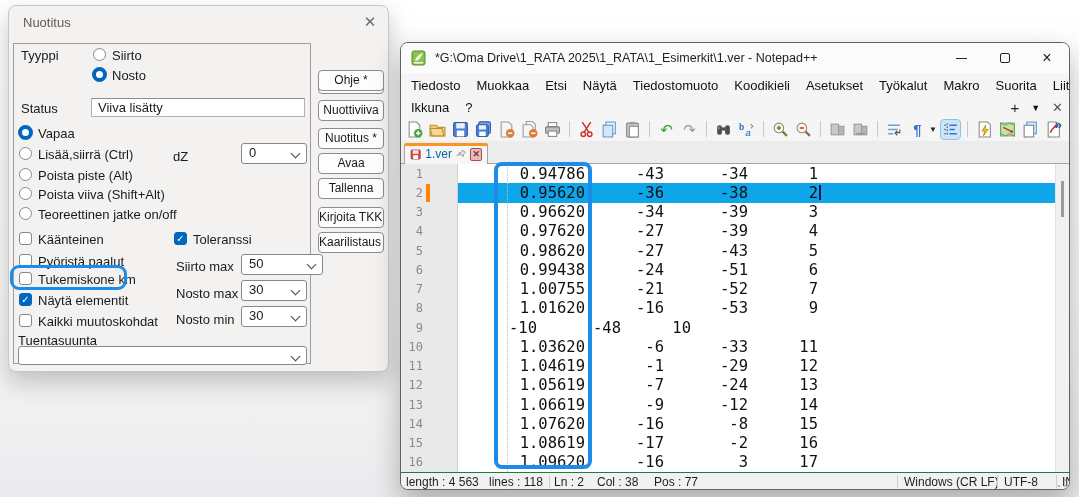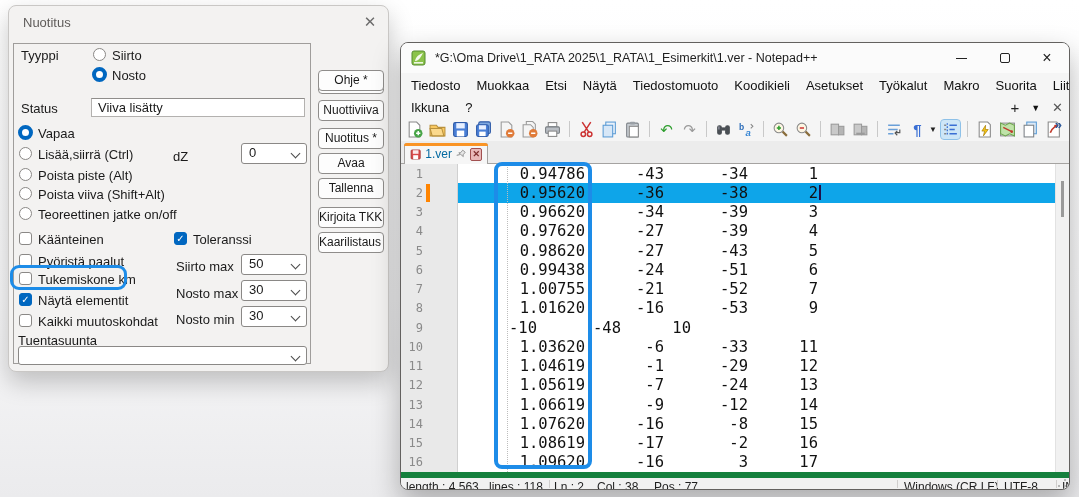--- a/index.html
+++ b/index.html
@@ -91,21 +91,21 @@
                   border-left:1px dotted #bdbdbd; }
   .caret { position:absolute; left:418px; top:21px; width:1.6px; height:15px; background:#20104a; }
   .ed-scroll { position:absolute; right:0; top:0; width:14px; height:308px; background:#f1f1f1;
                border-left:1px solid #e2e2e2; }
   .ed-thumb { position:absolute; left:5px; top:17px; width:3px; height:36px; background:#9a9a9a; }
   .ed-annot { position:absolute; left:93px; top:-2px; width:98px; height:307px;
               border:4px solid #1d8ce8; border-radius:8px; }
 
   
   .npp-status { position:absolute; left:0; top:429px; right:0; height:18px; background:#f1f1f1;
-                border-top:6px solid #15803d; font-size:12px; color:#1f1f1f; }
+                border-top:1px solid #15803d; font-size:12px; color:#1f1f1f; }
   .st { position:absolute; top:2px; white-space:nowrap; }
   .stsep { position:absolute; top:2px; bottom:2px; width:1px; background:#d0cecd; }
   .grip { position:absolute; right:2px; bottom:2px; width:10px; height:10px;
           background:
             radial-gradient(circle at 8px 2px,#b5b5b5 1.2px,transparent 1.4px),
             radial-gradient(circle at 8px 8px,#b5b5b5 1.2px,transparent 1.4px),
             radial-gradient(circle at 2px 8px,#b5b5b5 1.2px,transparent 1.4px); }
 </style>
 </head>
 <body>
@@ -142,21 +142,21 @@
     <span class="lbl" style="left:29px;top:201px">Teoreettinen jatke on/off</span>
 
     <span class="cb" style="left:10px;top:226px"></span>
     <span class="lbl" style="left:29px;top:226px">Käänteinen</span>
     <span class="cb chk" style="left:165px;top:226px">✓</span>
     <span class="lbl" style="left:184px;top:226px">Toleranssi</span>
 
     <span class="cb" style="left:10px;top:248px"></span>
     <span class="lbl" style="left:29px;top:248px">Pyöristä paalut</span>
     <span class="lbl" style="left:167px;top:253px">Siirto max</span>
-    <span class="combo" style="left:232px;top:248px;width:66px;height:21px">50</span>
+    <span class="combo" style="left:232px;top:248px;width:82px;height:21px">50</span>
 
     <span class="cb" style="left:10px;top:266px"></span>
     <span class="lbl" style="left:29px;top:266px">Tukemiskone km</span>
     <div class="hl-rect" style="left:1px;top:259px;width:117px;height:25px"></div>
 
     <span class="cb chk" style="left:10px;top:287px">✓</span>
     <span class="lbl" style="left:29px;top:287px">Näytä elementit</span>
     <span class="lbl" style="left:167px;top:280px">Nosto max</span>
     <span class="combo" style="left:232px;top:274px;width:66px;height:21px">30</span>
 

